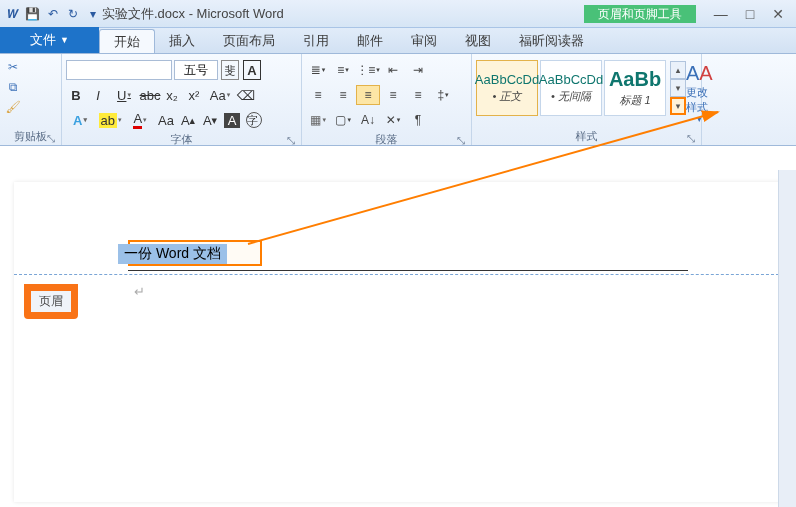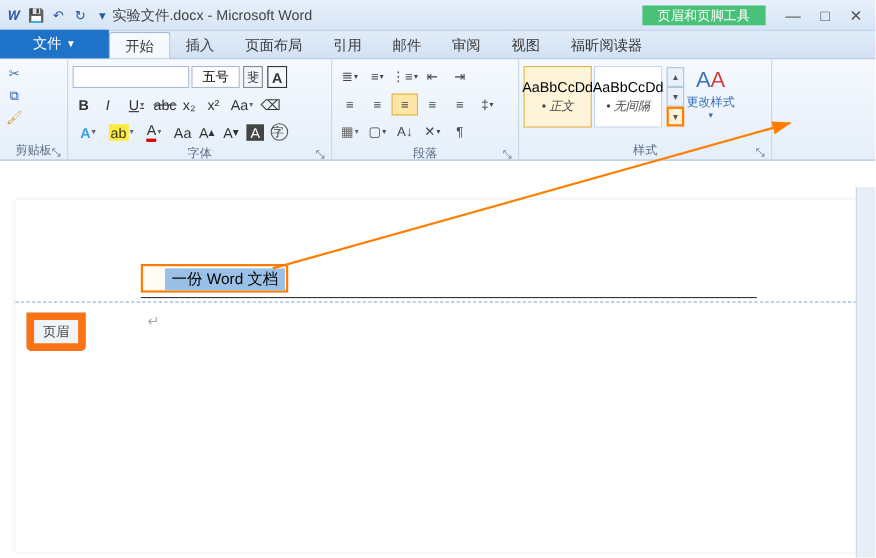--- a/index.html
+++ b/index.html
@@ -59,36 +59,36 @@
 .para-btn { width:24px; height:20px; display:flex; align-items:center; justify-content:center; font-size:12px; color:#444; }
 .para-btn .dd { font-size:7px; margin-left:1px; }
 .align-active { background:#fde6a6; border:1px solid #e3b24a; }
 .shade-btn { color:#666; }
 
 
 .styles-group { width:230px; }
 .style-gallery { display:flex; gap:2px; height:60px; align-items:center; padding-top:4px; }
 .style-item { width:62px; height:56px; border:1px solid #c5d6ea; background:#fff; display:flex; flex-direction:column; align-items:center; justify-content:center; font-size:11px; }
 .style-item.active { border:1px solid #e3b24a; background:#fef4da; }
-.style-preview { font-size:13px; color:#000000; margin-bottom:2px; }
+.style-preview { font-size:13px; color:#0f766e; margin-bottom:2px; }
 .style-preview.big { font-size:20px; font-weight:bold; }
 .style-name { font-size:11px; color:#444;font-style:italic; }
 .gallery-controls { display:flex; flex-direction:column; margin-left:2px; }
 .gal-btn { width:16px; height:18px; border:1px solid #b1c4dd; background:#eaf1fa; font-size:9px; display:flex; align-items:center; justify-content:center; color:#555; }
 .gal-btn.highlighted { border:2px solid #ff7e00; background:#fff2d8; }
 .change-styles { width:48px; display:flex; flex-direction:column; align-items:center; font-size:11px; color:#3a6fb7; padding-top:6px; }
 .change-styles .aa { font-size:20px; }
 .change-styles .aa .a2{ color:#d04040; }
 
 
 .doc-area { position:absolute; top:170px; left:0; width:796px; height:337px; background:#fff; }
 .page { position:absolute; left:14px; top:12px; width:770px; height:320px; background:#fff; box-shadow:0 0 4px rgba(0,0,0,0.1); }
 .header-dashed { position:absolute; top:92px; left:0; right:0; border-top:1px dashed #7aa5d6; }
 .header-underline { position:absolute; top:88px; left:114px; width:560px; border-top:1px solid #333; }
-.selected-text { position:absolute; top:62px; left:136px; background:#9bc0e8; color:#000; font-size:14px; padding:1px 6px; }
+.selected-text { position:absolute; top:62px; left:104px; background:#9bc0e8; color:#000; font-size:14px; padding:1px 6px; }
 .callout-box { position:absolute; top:58px; left:114px; width:134px; height:26px; border:2px solid #ff7e00; background:rgba(255,170,60,0.05); }
 .header-tag { position:absolute; top:102px; left:10px; background:#f0f4f9; border:7px solid #f97316; padding:2px 8px; font-size:12px; color:#444; border-radius:0 0 4px 4px; }
 .para-mark { position:absolute; top:102px; left:120px; font-size:13px; color:#aaa; }
 .scroll-area { position:absolute; right:0; top:0; width:18px; height:337px; background:#e8eef7; border-left:1px solid #cdd9e8; }
 
 
 svg.arrow-svg { position:absolute; top:54px; left:0; width:796px; height:260px; pointer-events:none; }
 </style>
 </head>
 <body>
@@ -218,20 +218,24 @@
     <div class="group-body">
       <div class="style-gallery">
         <div class="style-item active">
           <div class="style-preview">AaBbCcDd</div>
           <div class="style-name">• 正文</div>
         </div>
         <div class="style-item">
           <div class="style-preview">AaBbCcDd</div>
           <div class="style-name">• 无间隔</div>
         </div>
+        <div class="style-item">
+          <div class="style-preview big">AaBb</div>
+          <div class="style-name">标题 1</div>
+        </div>
         <div class="gallery-controls">
           <div class="gal-btn">▴</div>
           <div class="gal-btn">▾</div>
           <div class="gal-btn highlighted">▾</div>
         </div>
       </div>
       <div class="change-styles">
         <div class="aa"><span>A</span><span class="a2">A</span></div>
         <div>更改样式</div>
         <div style="font-size:8px;">▾</div>

